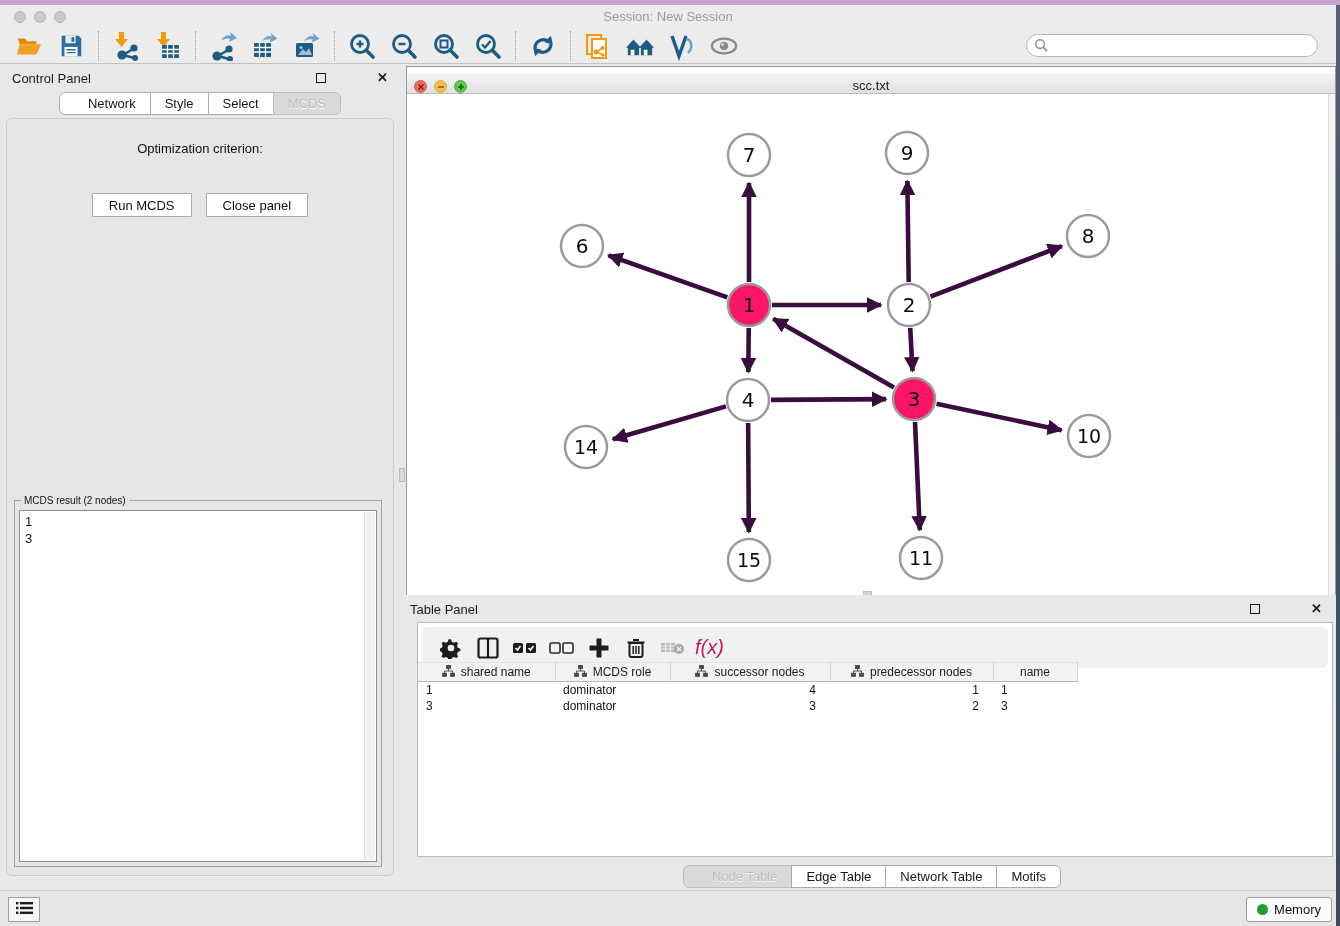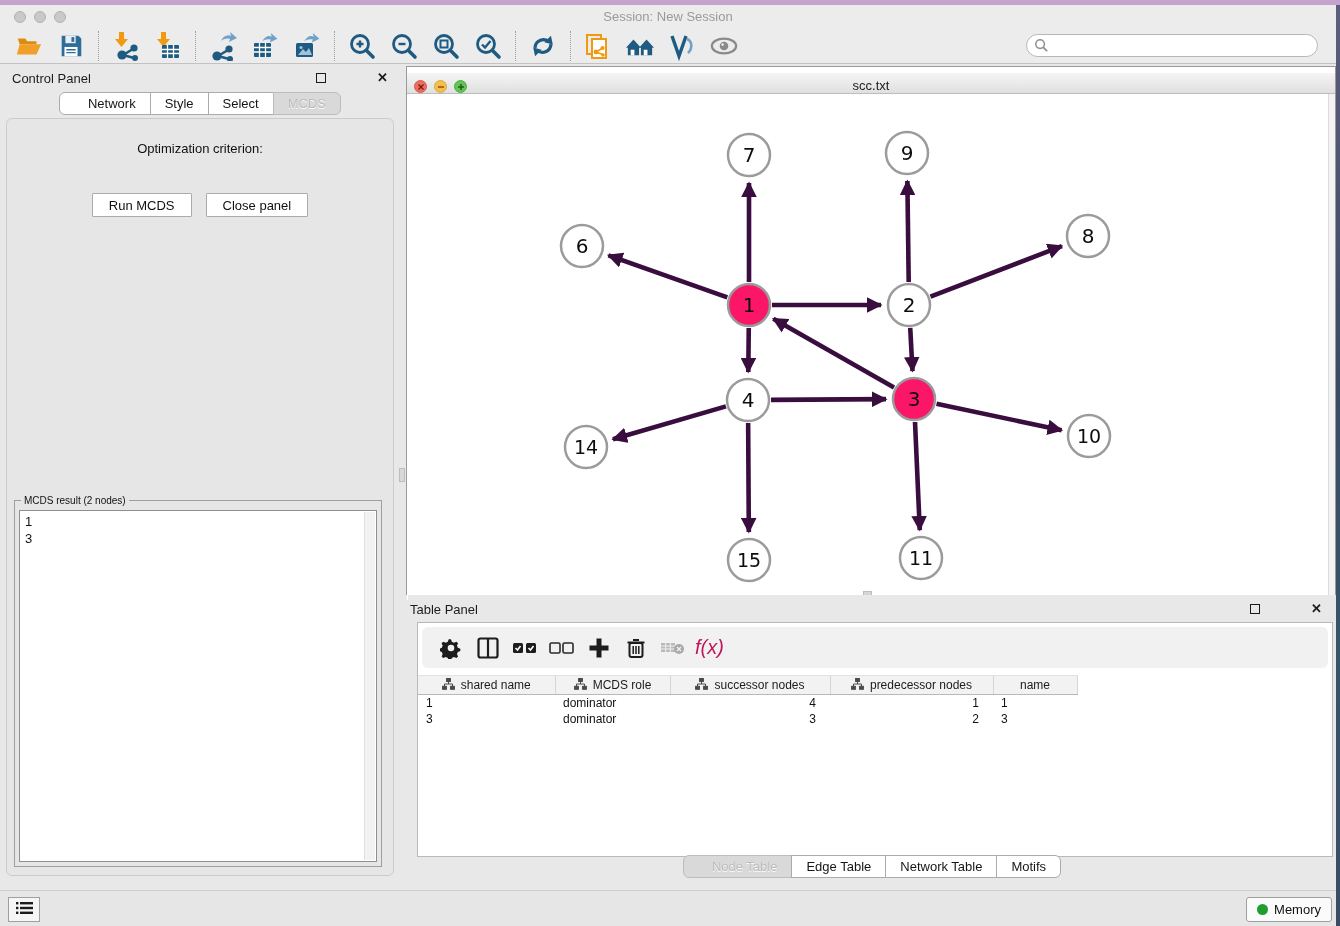--- a/index.html
+++ b/index.html
@@ -61,27 +61,27 @@
   .net-vscroll { position:absolute; right:0; top:0; width:7px; height:100%; background:#f4f4f4; border-left:1px solid #dcdcdc; }
   .net-handle { position:absolute; left:456px; bottom:2px; width:9px; height:7px; background:#d6d6d6; border:1px solid #bdbdbd; }
   .divider-handle { position:absolute; left:399px; top:468px; width:6px; height:14px; background:#d9d9d9; border:1px solid #bdbdbd; }
 
   
   .table-panel { position:absolute; left:408px; top:595px; width:928px; height:295px; background:#e8e8e8; }
   .tp-content { position:absolute; left:9px; right:3px; top:27px; height:235px; background:#fff; border:1px solid #b9b9b9; }
   .tp-toolbar { position:absolute; left:4px; right:4px; top:4px; height:41px; background:#f1f1f1; border-radius:6px; display:flex; align-items:center; padding:0 10px; gap:0; }
   .ticon { width:37px; height:30px; display:flex; align-items:center; justify-content:center; flex:0 0 auto; }
   .fx { font-family:Liberation Sans, sans-serif; font-style:italic; font-size:20px; color:#be185d; }
-  .ntable { position:absolute; left:0; top:52px; border-collapse:collapse; table-layout:fixed; }
+  .ntable { position:absolute; left:0; top:39px; border-collapse:collapse; table-layout:fixed; }
   .ntable th { background:#f2f2f2; border-right:1px solid #d6d6d6; border-top:1px solid #e3e3e3; border-bottom:1px solid #b9b9b9; font-weight:normal; font-size:12px; color:#1c1c1c; height:19px; padding:0 4px; white-space:nowrap; overflow:hidden; }
   .ntable th .th-inner { display:flex; align-items:center; justify-content:center; gap:6px; }
   .ntable td { font-size:12px; color:#111; height:16px; padding:0 14px 0 8px; white-space:nowrap; }
   .ntable td.r { text-align:right; }
   .ntable td.l { text-align:left; }
-  .tp-tabs { position:absolute; left:0; right:0; top:260px; display:flex; justify-content:center; }
+  .tp-tabs { position:absolute; left:0; right:0; top:270px; display:flex; justify-content:center; }
 
   
   .statusbar { position:absolute; left:0; top:890px; width:1336px; height:36px; background:#e6e6e6; border-top:1px solid #cdcdcd; }
   .list-btn { position:absolute; left:8px; top:6px; width:32px; height:25px; background:#f6f6f6; border:1px solid #9f9f9f; display:flex; align-items:center; justify-content:center; }
   .memory-btn { position:absolute; right:4px; top:6px; height:25px; background:#fbfbfb; border:1px solid #9f9f9f; border-radius:3px; display:flex; align-items:center; gap:6px; padding:0 10px; font-size:13px; color:#111; }
   .mem-dot { width:11px; height:11px; border-radius:50%; background:#1f9d2d; }
 </style>
 </head>
 <body>
 

